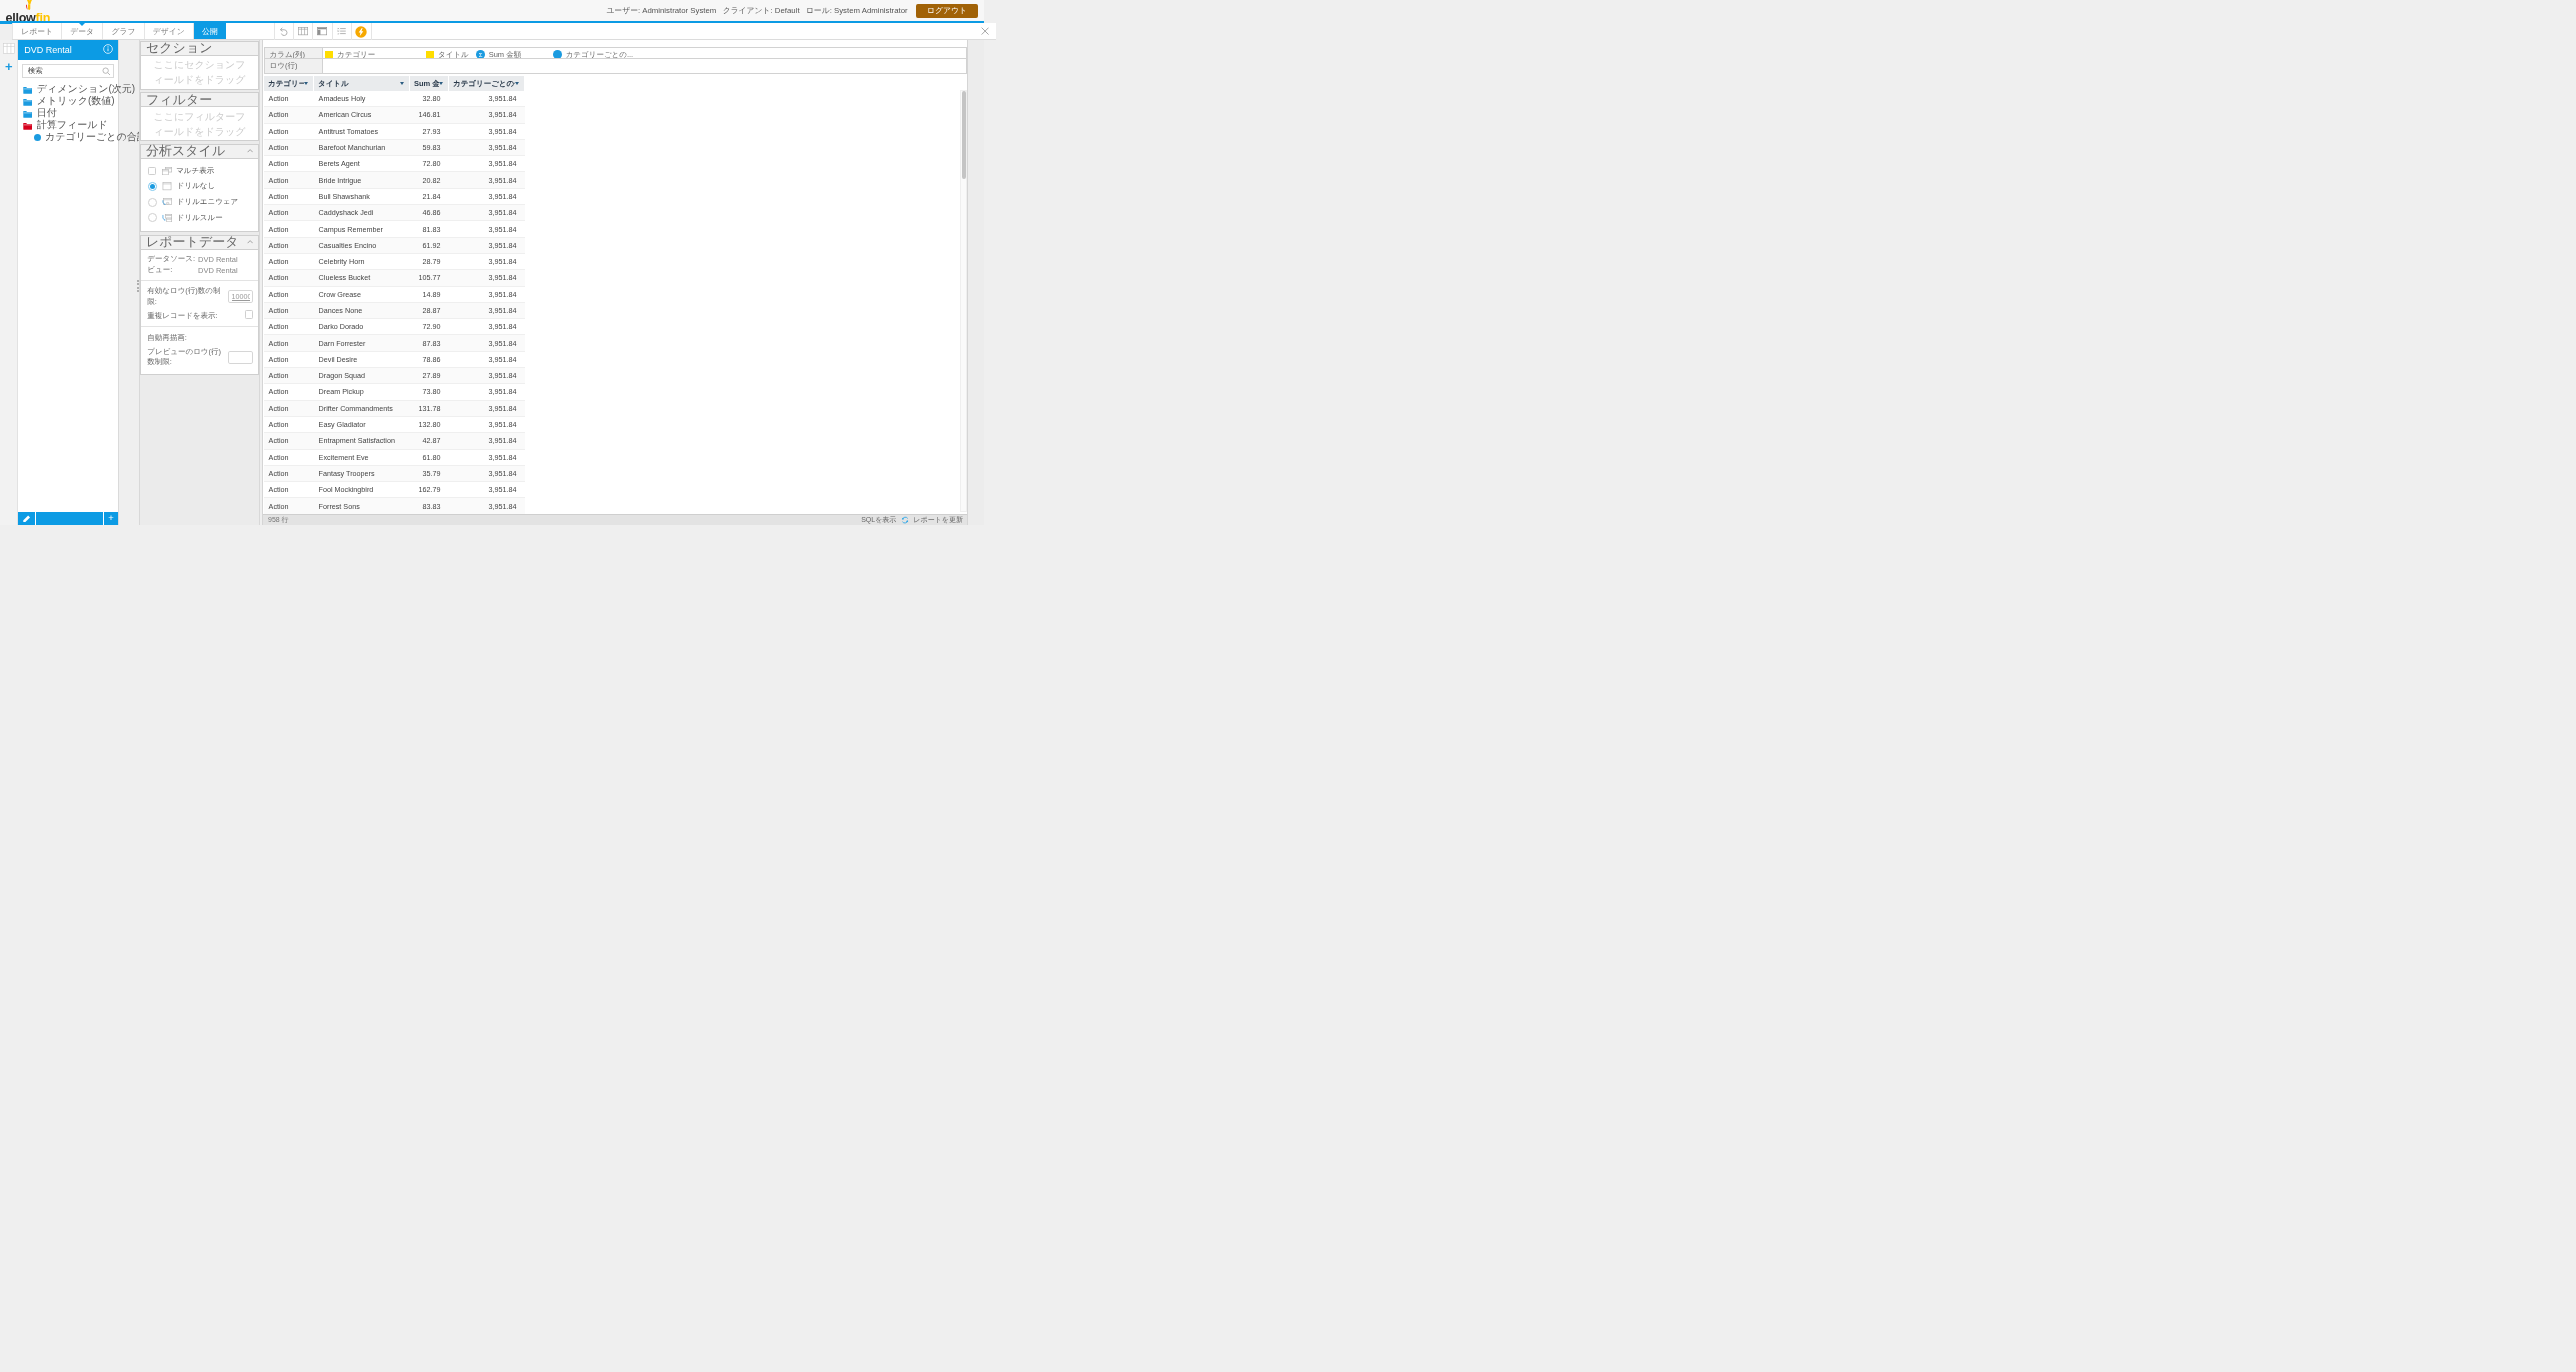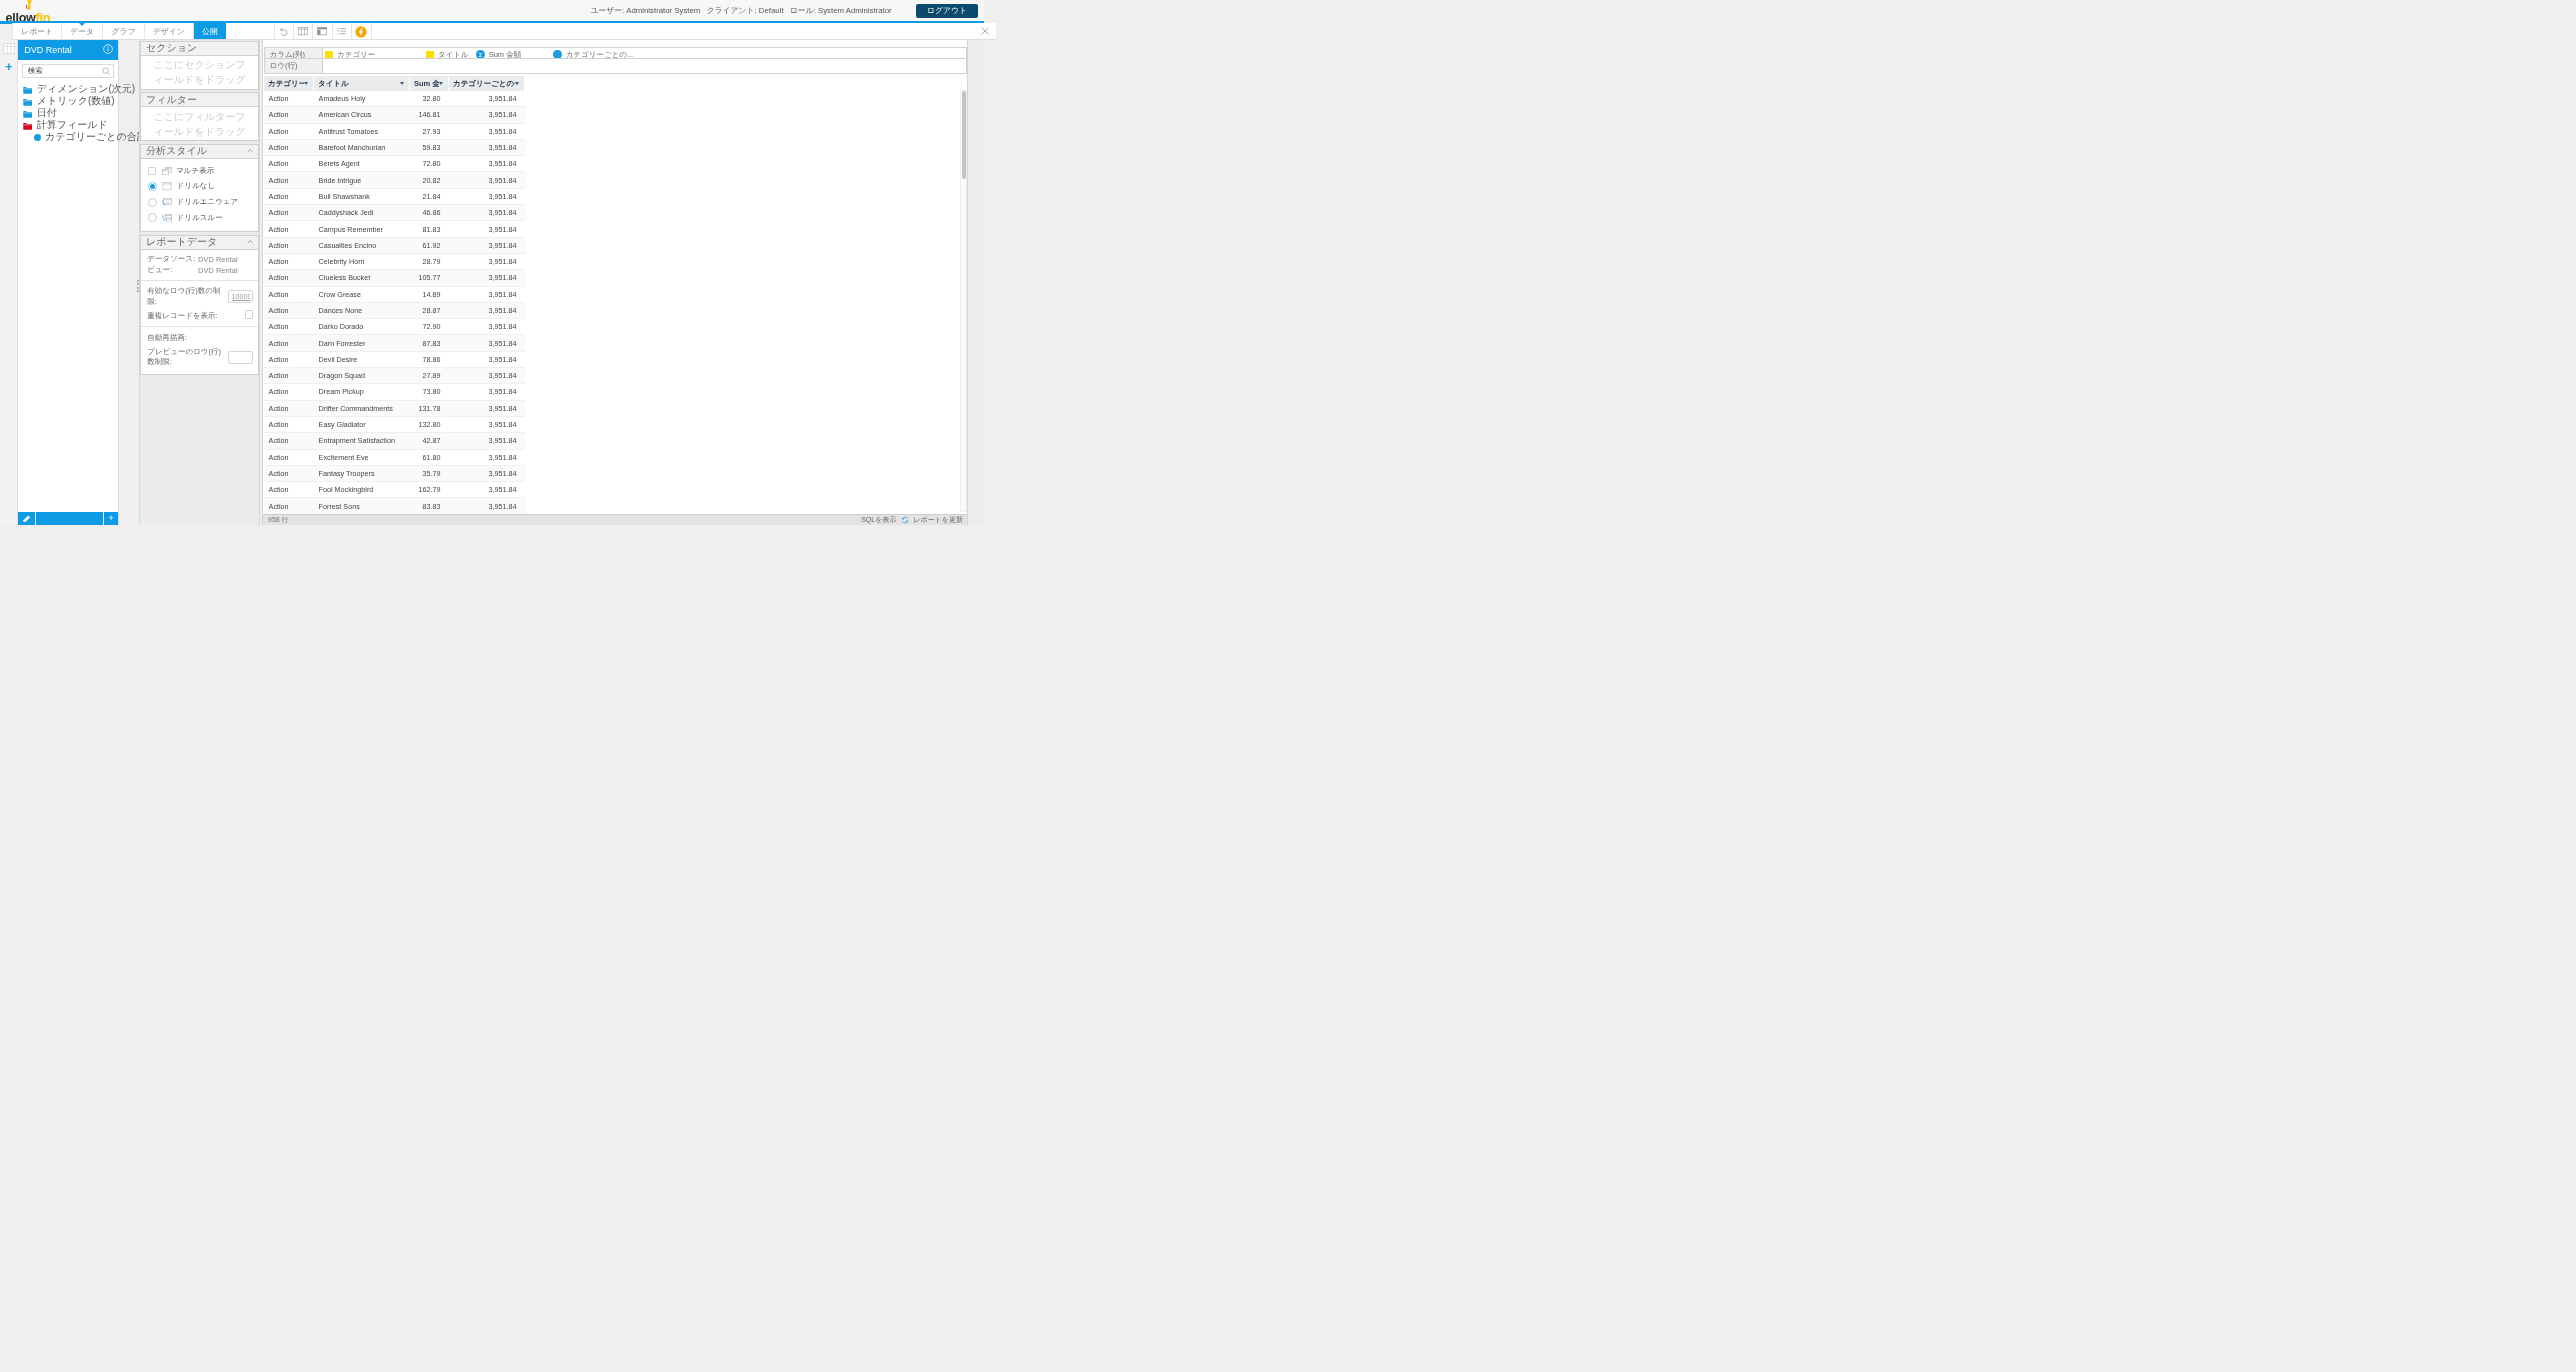--- a/index.html
+++ b/index.html
@@ -9,21 +9,21 @@
   *{box-sizing:border-box; font-family:"Liberation Sans","DejaVu Sans",sans-serif;}
   html,body{margin:0;padding:0;width:984px;height:525px;overflow:hidden;background:#EFEFEF;}
 
   
   .topbar{position:absolute;left:0;top:0;width:984px;height:21px;background:#F7F7F7;display:flex;align-items:center;}
   .logo{display:flex;align-items:center;margin-left:7.5px;user-select:none;flex-direction:column;}
   .logo-text{font-size:12.6px;font-weight:bold;letter-spacing:-0.3px;margin-left:-1.9px;}
   .logo-ellow{color:#2E2E2E;} .logo-fin{color:#FFC400;}
   .topbar-right{margin-left:auto;display:flex;align-items:center;gap:8.8px;margin-right:6.3px;}
   .userinfo{display:flex;gap:6.3px;font-size:7.8px;color:#555;}
-  .logout-btn{background:#0c4a6e;color:#fff;font-size:7.8px;border:none;border-radius:1.9px;height:14px;padding:0 10.7px;cursor:pointer;margin-left:16px;}
+  .logout-btn{background:#a16207;color:#fff;font-size:7.8px;border:none;border-radius:1.9px;height:14px;padding:0 10.7px;cursor:pointer;}
 
   .blueline{position:absolute;left:0;top:21px;width:984px;height:2.5px;background:var(--accent);}
 
   
   .navrow{position:absolute;left:12px;top:23px;width:984px;height:17px;background:#fff;border-bottom:0.6px solid #DCDCDC;}
   .navtabs{display:flex;height:100%;}
   .tab{position:relative;height:100%;display:flex;align-items:center;padding:0 8.2px;font-size:7.8px;color:#777;border-right:0.6px solid #E5E5E5;cursor:pointer;background:#fff;}
   .tab:first-child{border-left:0.6px solid #E5E5E5;}
   .tab.active{background:var(--accent);color:#fff;border-right:none;}
   .tab.caret::after{content:"";position:absolute;top:0;left:50%;transform:translateX(-50%);
@@ -60,21 +60,21 @@
   .fpb-pencil{width:17px;display:flex;align-items:center;justify-content:center;cursor:pointer;}
   .fpb-mid{flex:1;cursor:pointer;}
   .fpb-plus{width:14px;color:#fff;font-size:9.4px;line-height:12.6px;text-align:center;cursor:pointer;}
 
   
   .drag-handle{position:absolute;left:137px;top:239px;width:2.5px;cursor:col-resize;}
   .drag-handle i{display:block;width:1.9px;height:1.9px;border-radius:50%;background:#9B9B9B;margin:1.3px 0;}
 
   
   .middle-panel{position:absolute;left:139px;top:0;width:121px;height:100%;background:#EBEBEB;border-left:0.6px solid #D8D8D8;border-right:0.6px solid #D8D8D8;}
-  .mp-head{height:15px;background:#F1F1F1;border:0.6px solid #CFCFCF;display:flex;align-items:center;padding:0 5px;font-size:10px;color:#666;margin-top:0.6px;}
+  .mp-head{height:15px;background:#F1F1F1;border:0.6px solid #CFCFCF;display:flex;align-items:center;padding:0 5px;font-size:13px;color:#666;margin-top:0.6px;}
   .mp-head .spacer{flex:1;}
   .mp-body{background:#fff;border:0.6px solid #CFCFCF;border-top:none;}
   .dropzone{height:33px;display:flex;align-items:center;justify-content:center;text-align:center;font-size:10px;color:#CBCBCB;padding:0 8.8px;line-height:1.5;}
   .mp-gap{height:1.9px;}
   .opt-list{padding:4.4px 0 5.6px 0;}
   .opt{display:flex;align-items:center;height:15.7px;padding-left:7px;font-size:7.5px;color:#555;cursor:pointer;}
   .chk{width:8.2px;height:8.2px;border:0.6px solid #CFCFCF;border-radius:1.3px;background:#fff;flex:0 0 auto;}
   .radio{width:8.8px;height:8.8px;border:0.6px solid #CFCFCF;border-radius:50%;background:#fff;flex:0 0 auto;position:relative;}
   .radio.sel{border:1.3px solid #7CC7EF;}
   .radio.sel::after{content:"";position:absolute;left:0.6px;top:0.6px;width:5px;height:5px;border-radius:50%;background:var(--accent2);}

